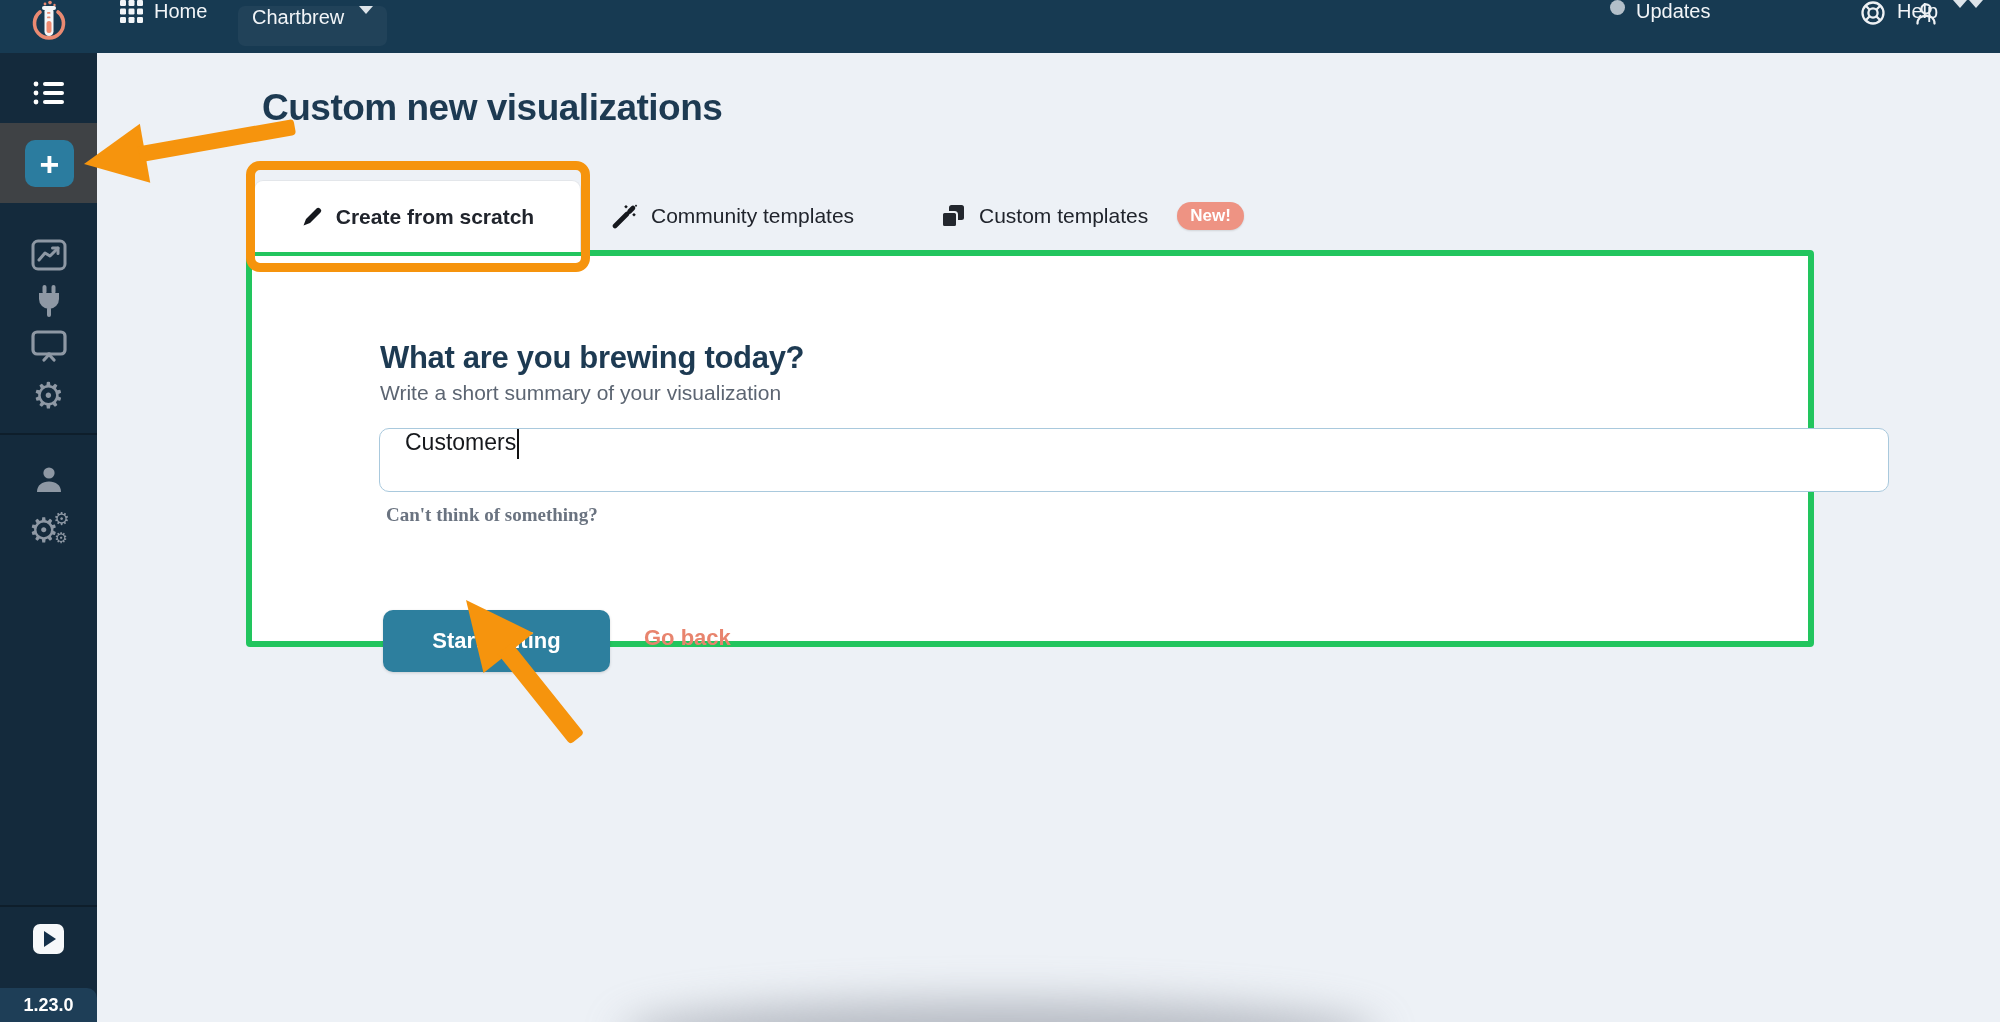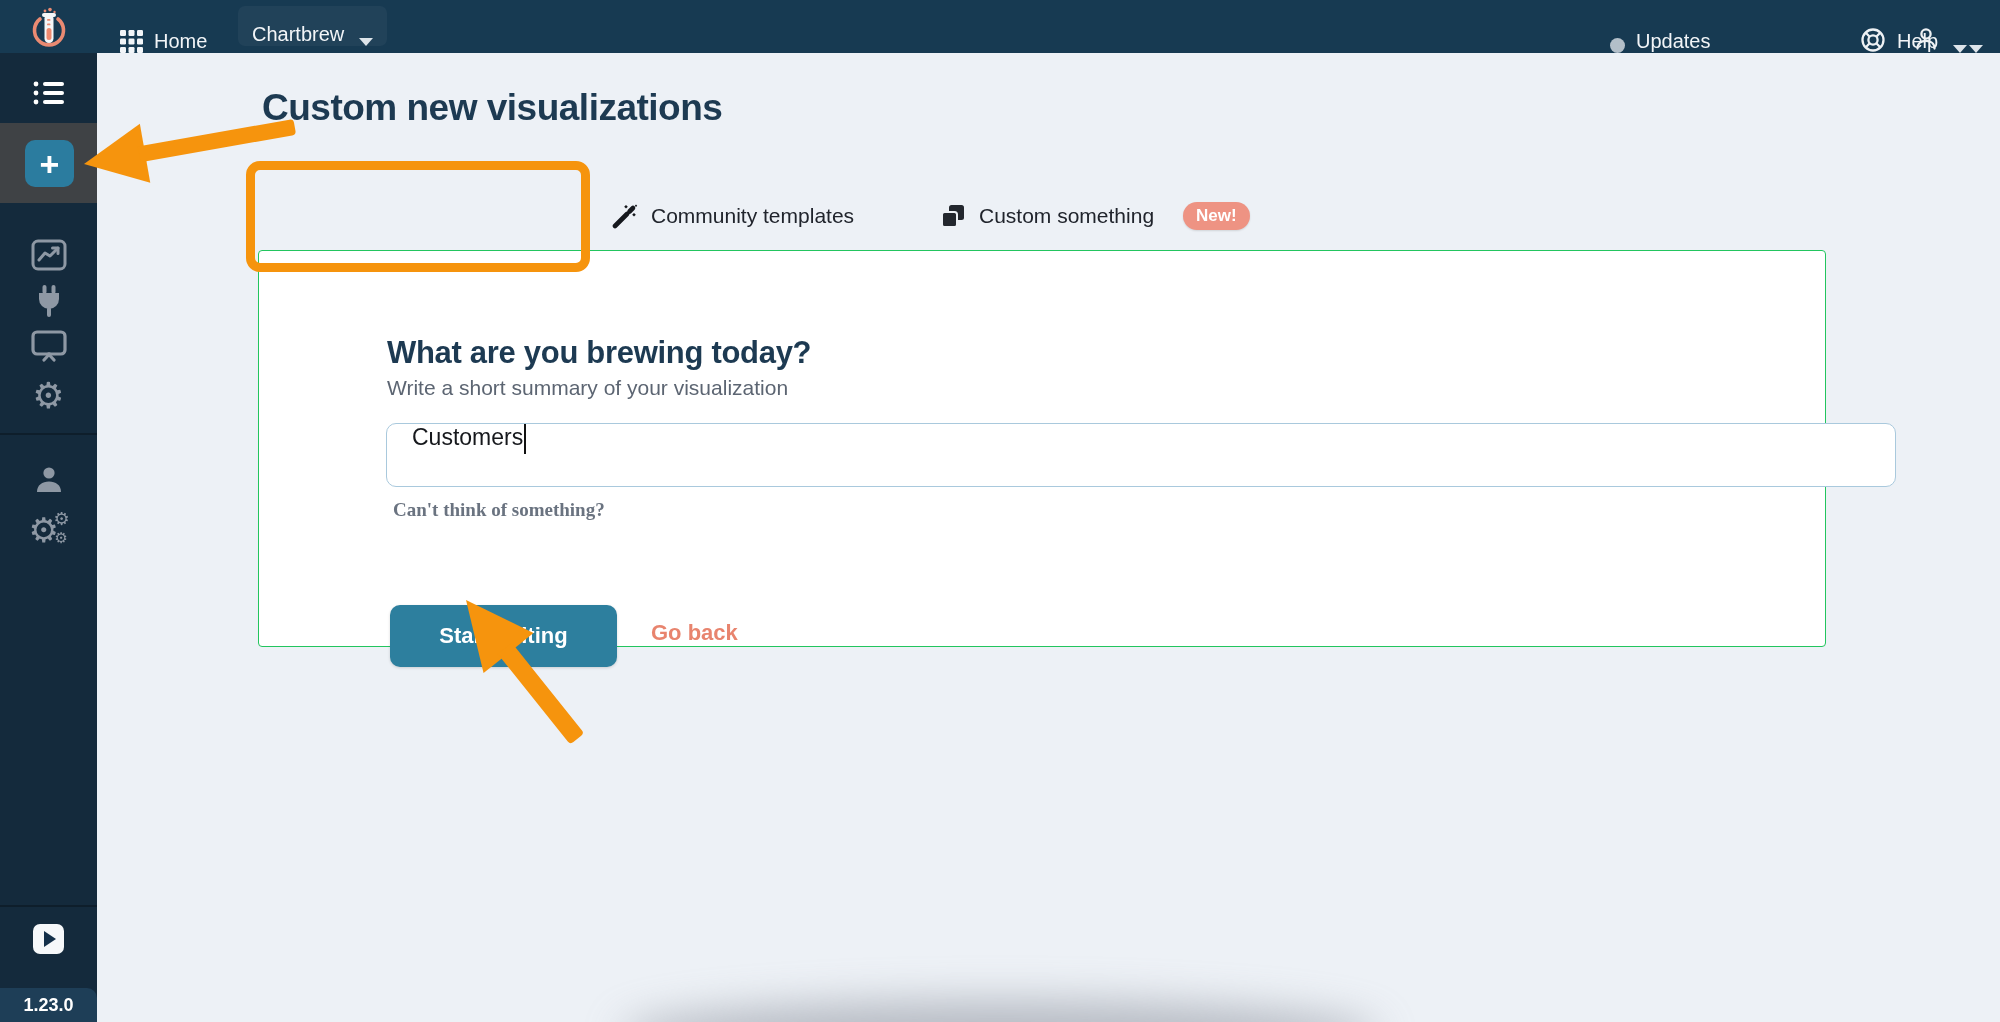--- a/index.html
+++ b/index.html
@@ -2,21 +2,21 @@
 <html><head>
 <meta charset="utf-8">
 <style>
   * { box-sizing: border-box; margin: 0; padding: 0; }
   html,body { background:#dfe3ea; }
   body { font-family: "Liberation Sans", sans-serif; }
   .app { position: relative; width: 2000px; height: 1022px; background:#edf1f6; overflow: hidden; }
 
   
   .navbar { position:absolute; left:0; top:0; width:2000px; height:53px; background:#173a52; z-index:20; }
-  .nav-item { position:absolute; top:0; height:53px; display:flex; align-items:flex-end; gap:11px;
+  .nav-item { position:absolute; top:0; height:53px; display:flex; align-items:flex-start; gap:11px;
               color:#f2f5f8; font-size:20px; cursor:pointer; }
   .nav-logo { left:25px; width:47px; justify-content:center; }
   .nav-home { left:120px; }
   .nav-project { left:238px; padding:0 14px; background:rgba(255,255,255,0.045); border-radius:7px; height:40px; top:6px; }
   .nav-updates { left:1610px; }
   .nav-help { left:1860px; }
   .nav-user { left:1912px; }
   .caret { width:0; height:0; border-left:7px solid transparent; border-right:7px solid transparent;
            border-top:8px solid #dde4ea; margin-left:4px; }
   .updates-dot { width:15px; height:15px; border-radius:50%; background:#b3bfc9; }
@@ -43,22 +43,22 @@
   .page-title { position:absolute; left:165px; top:34px; font-size:37px; font-weight:800; letter-spacing:-0.5px; color:#1d3a52; }
 
   .tab { position:absolute; display:flex; align-items:center; gap:13px; font-size:21px; color:#20242c; cursor:pointer; }
   .tab-active { left:157px; top:127px; width:327px; height:72px; background:#ffffff; border:1px solid #e3e6ea;
                 border-bottom:none; border-radius:9px 9px 0 0; justify-content:center; font-weight:bold; z-index:3; }
   .tab2 { left:515px; top:143px; height:40px; }
   .tab3 { left:843px; top:143px; height:40px; }
   .new-badge { margin-left:16px; background:#ee9383; color:#ffffff; font-size:17px; font-weight:bold;
                padding:4px 13px; border-radius:15px; box-shadow:0 1px 2px rgba(0,0,0,0.12); }
 
-  .card { position:absolute; left:161px; top:197px; width:1568px; height:397px; background:#ffffff;
-          border:1px solid #22c55e; border-radius:4px; z-index:1; }
+  .card { position:absolute; left:149px; top:197px; width:1568px; height:397px; background:#ffffff;
+          border:6px solid #22c55e; border-radius:4px; z-index:1; }
   .card-heading { position:absolute; left:128px; top:84px; font-size:31px; font-weight:800; letter-spacing:-0.3px; color:#1d3a52; }
   .card-subheading { position:absolute; left:128px; top:125px; font-size:21px; color:#5c6572; }
   .summary-input { position:absolute; left:127px; top:172px; width:1510px; height:64px; background:#ffffff;
                    border:1.5px solid #a9c9dd; border-radius:10px; display:flex; align-items:flex-start;
                    padding-left:25px; font-size:23px; color:#16181c; cursor:text; }
   .input-caret { display:inline-block; width:2px; height:30px; background:#111; margin-left:1px;
                  animation: blink 1.1s steps(1) infinite; }
   @keyframes blink { 50% { opacity:0; } }
   .hint { position:absolute; left:134px; top:248px; font-size:19px; font-weight:bold; color:#6a7380; cursor:pointer;font-family:Liberation Serif, serif; }
   .primary-btn { position:absolute; left:131px; top:354px; width:227px; height:62px; background:#2d7f9e; border:none;
@@ -224,38 +224,44 @@
 
     <div class="version-strip">
       <span>1.23.0</span>
     </div>
   </div>
 
   <div class="main">
 
     <h1 class="page-title">Custom new visualizations</h1>
 
+    <div class="tab tab-active">
+      <svg width="22" height="22" viewBox="0 0 22 22">
+        <path d="M2.5 19.5 L5 13 L15.5 2.5 a2.4 2.4 0 0 1 3.4 0 l0.6 0.6 a2.4 2.4 0 0 1 0 3.4 L9 17 z" fill="#15181d"></path>
+      </svg>
+      <span>Create from scratch</span>
+    </div>
 
     <div class="tab tab2">
       <svg width="26" height="26" viewBox="0 0 26 26">
         <path d="M3 23 L15 11" stroke="#15181d" stroke-width="4.6" stroke-linecap="round"></path>
         <path d="M17.5 8.5 L21 5" stroke="#15181d" stroke-width="4.6" stroke-linecap="round"></path>
         <path d="M22 10 l1.8 1.8 -1.8 1.8 -1.8 -1.8 z" fill="#15181d"></path>
         <path d="M14 2 l1.8 1.8 -1.8 1.8 -1.8 -1.8 z" fill="#15181d"></path>
         <path d="M24 1.5 l1.2 1.2 -1.2 1.2 -1.2 -1.2 z" fill="#15181d"></path>
       </svg>
       <span>Community templates</span>
     </div>
 
     <div class="tab tab3">
       <svg width="26" height="26" viewBox="0 0 26 26">
         <rect x="9" y="2" width="15" height="15" rx="2.5" fill="#23272e"></rect>
         <rect x="2" y="9" width="15" height="15" rx="2.5" fill="#23272e" stroke="#edf1f6" stroke-width="2"></rect>
       </svg>
-      <span>Custom something</span>
+      <span>Custom templates</span>
       <span class="new-badge">New!</span>
     </div>
 
     <div class="card">
       <div class="card-heading">What are you brewing today?</div>
       <div class="card-subheading">Write a short summary of your visualization</div>
 
       <div class="summary-input" role="textbox">
         <span>Customers</span>
         <span class="input-caret"></span>

